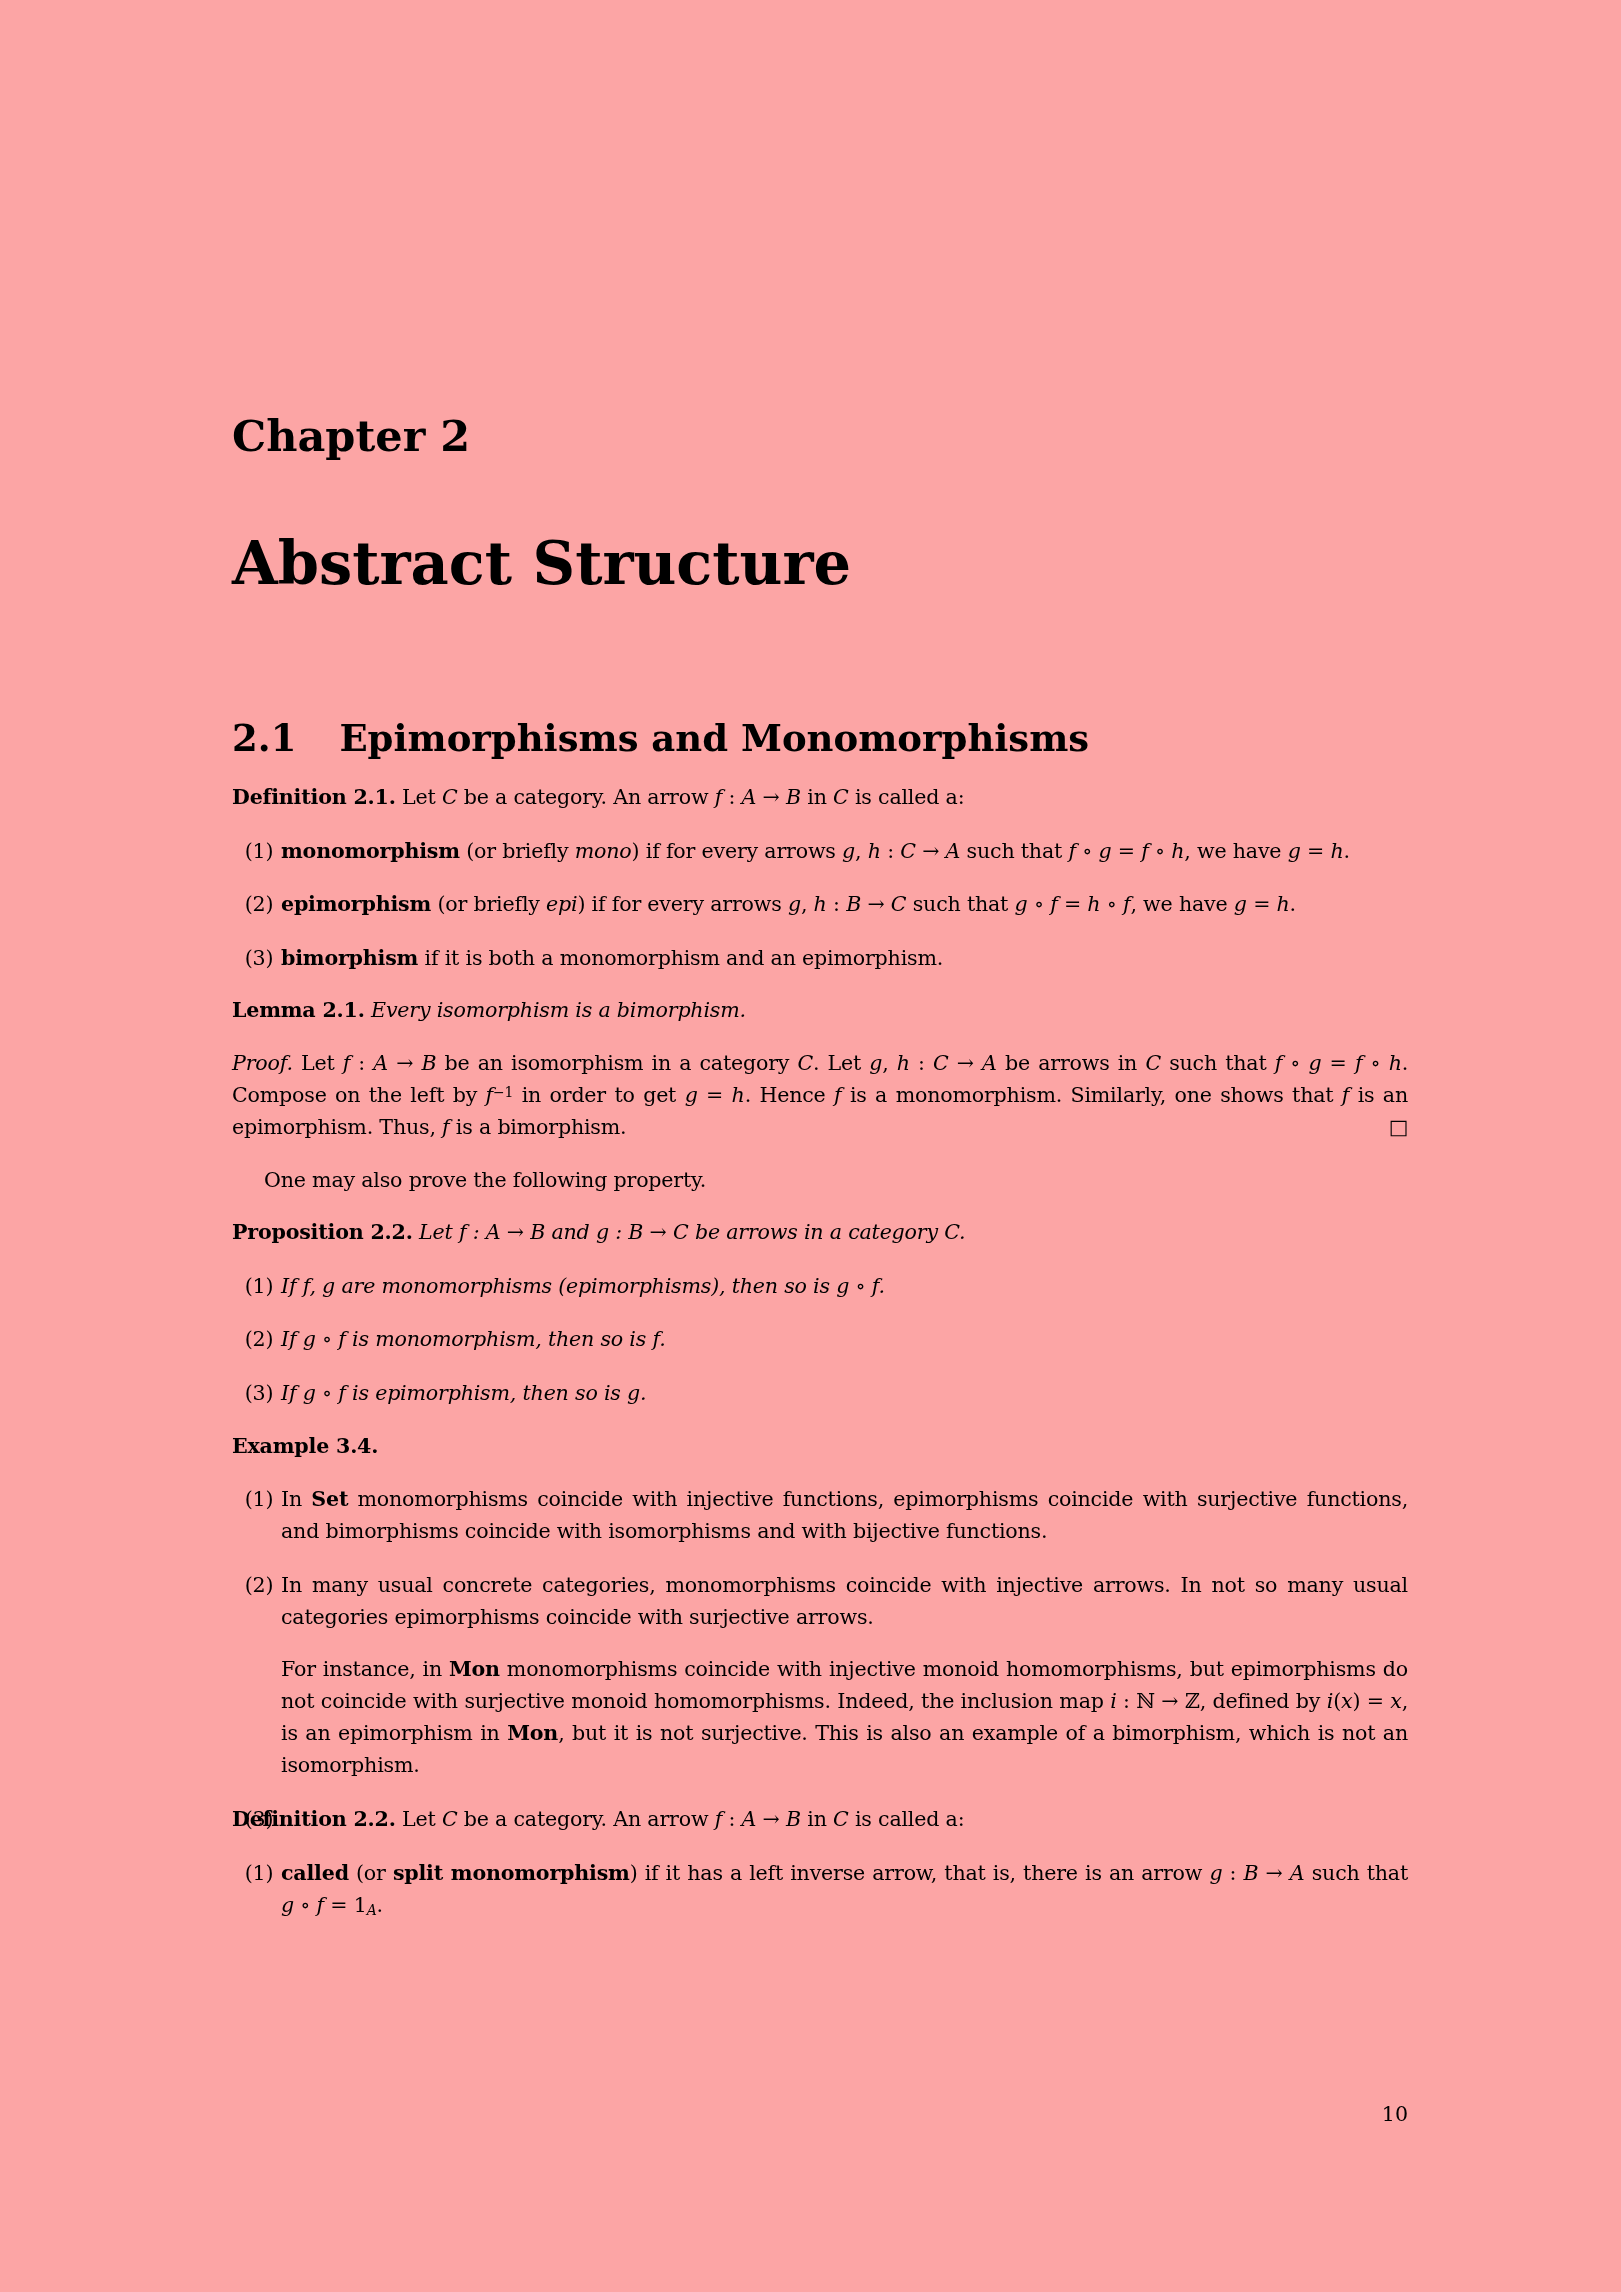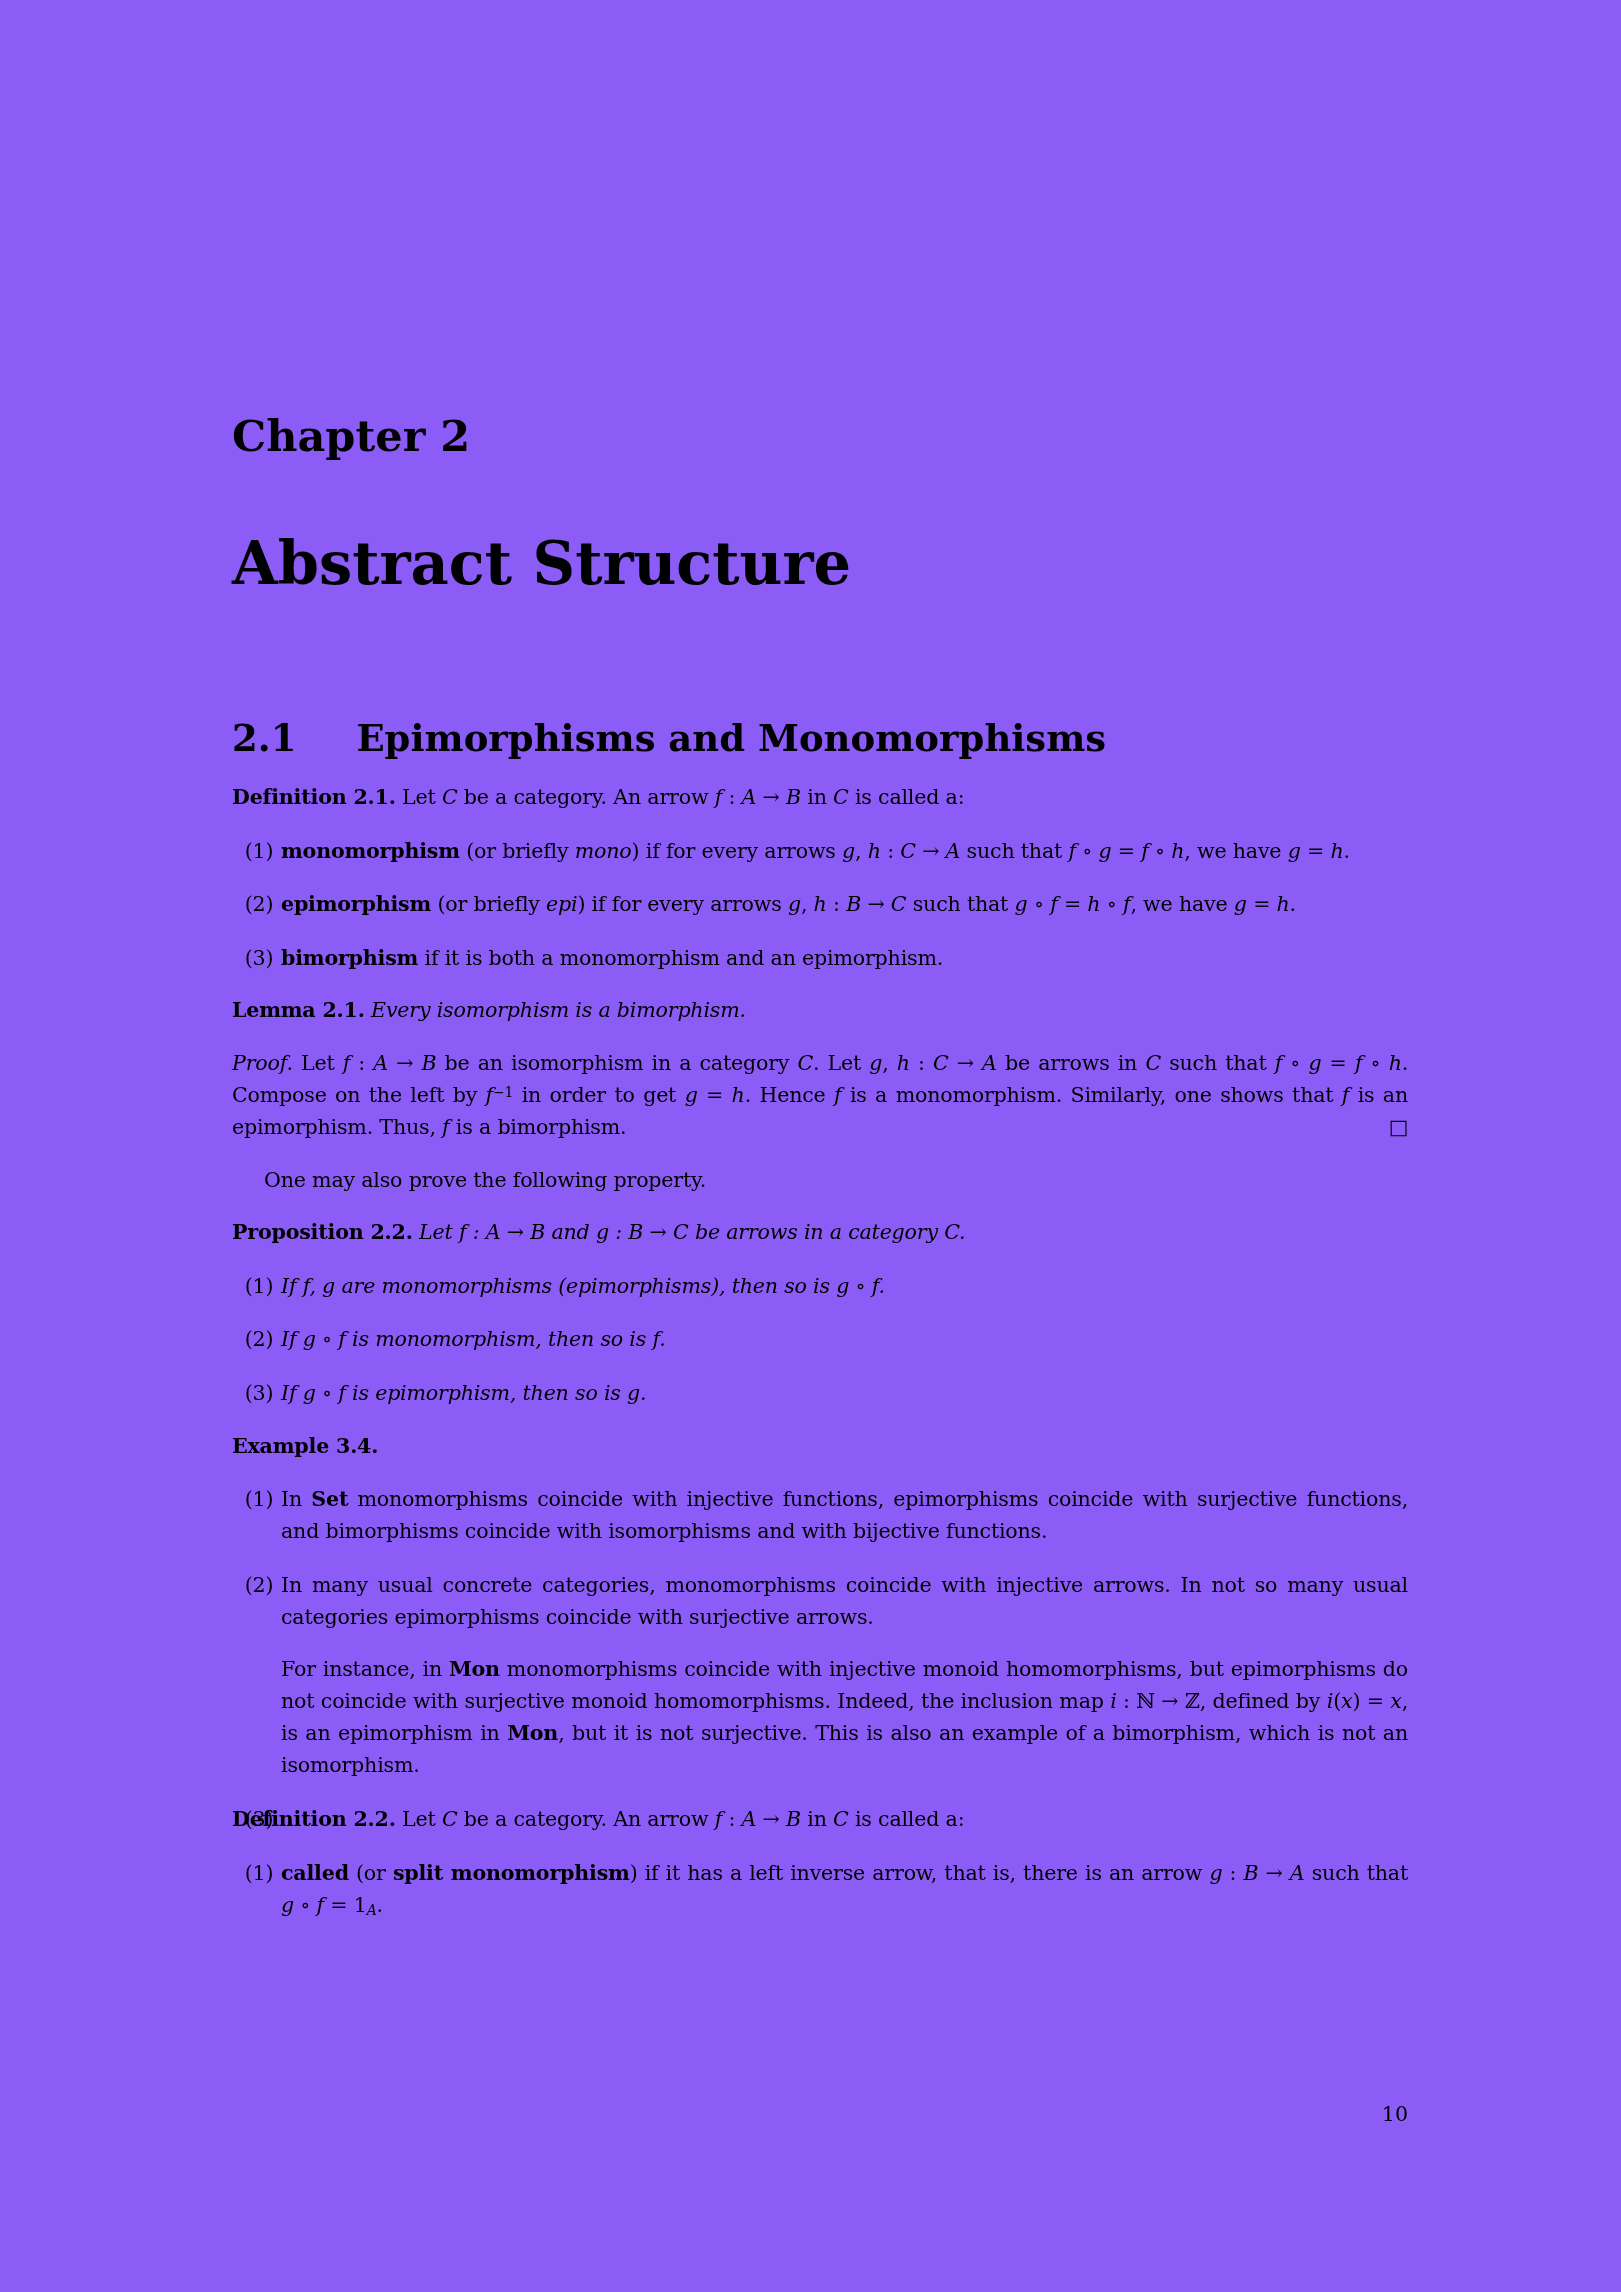--- a/index.html
+++ b/index.html
@@ -1,24 +1,24 @@
 <!DOCTYPE html>
 <html><head>
 <meta charset="utf-8">
 <style>
   html,body{margin:0;padding:0;background:#ffffff;}
   .page{
-    position:relative;width:1621px;height:2293px;background:#8b5cf6;color:#000;
+    position:relative;width:1621px;height:2293px;background:#fca5a5;color:#000;
     font-family:"DejaVu Serif","DejaVu Sans",serif;overflow:hidden;
   }
   .text-col{position:absolute;left:232px;top:0;width:1176px;}
   .chap{margin:0;padding-top:415px;font-size:43px;line-height:43px;font-weight:bold;}
   .title{margin:76px 0 8px;font-size:59px;line-height:59px;font-weight:bold;}
   .sec{margin:125px 0 0;font-size:37px;line-height:41px;font-weight:bold;display:flex;}
-  .sec-num{margin-right:60px;}
+  .sec-num{margin-right:43px;}
   .blk{margin:20.6px 0 0;font-size:20.6px;line-height:32px;letter-spacing:-0.2px;text-align:justify;}
   .blk.first{margin-top:22px;}
   .item{position:relative;margin:21.6px 0 0;padding-left:49px;font-size:20.6px;line-height:32px;
         letter-spacing:-0.2px;text-align:justify;}
   .lbl{position:absolute;left:12.7px;top:0;}
   .cont{margin:20.6px 0 0;}
   .indent{text-indent:32px;}
   .qed{float:right;}
   .b{font-weight:bold;}
   .i{font-style:italic;}

